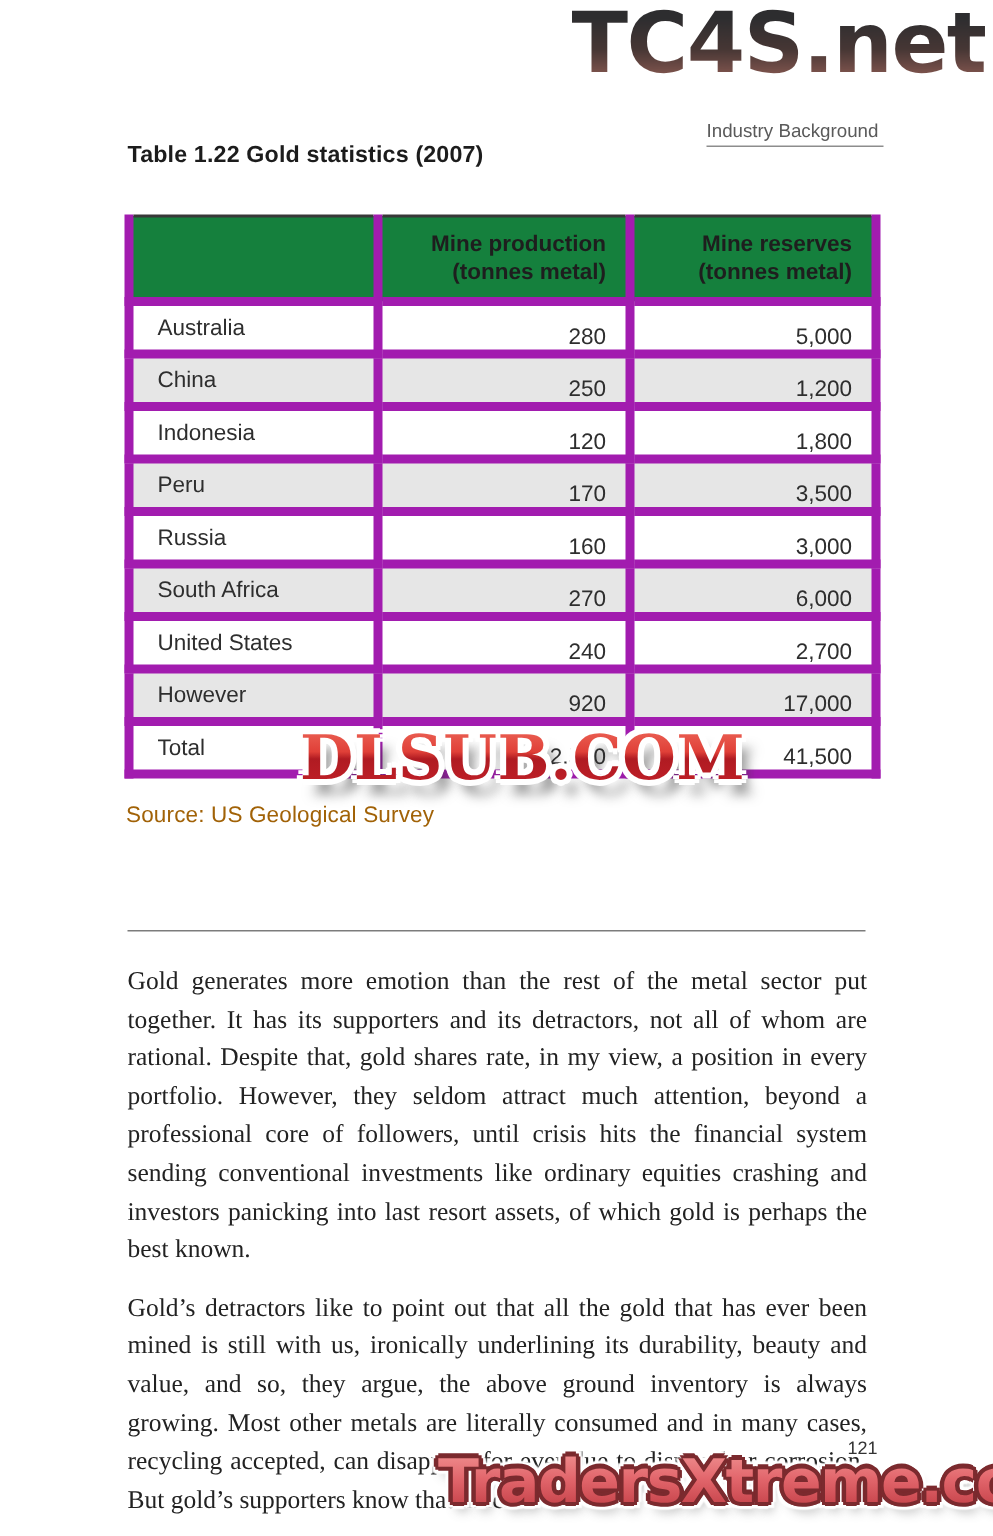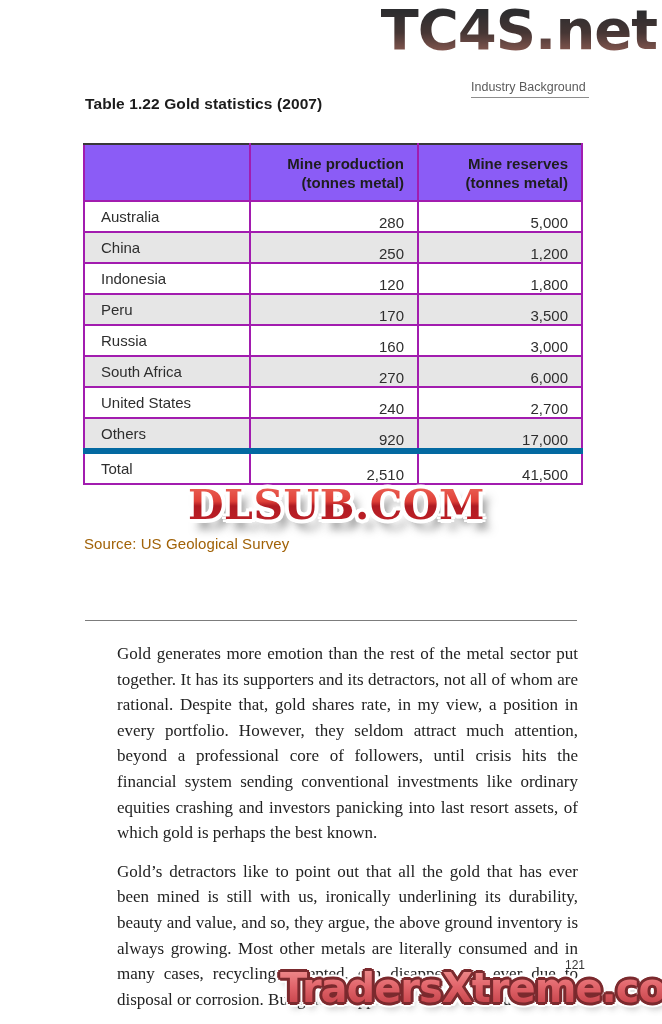--- a/index.html
+++ b/index.html
@@ -38,24 +38,24 @@
   }
   table.stats {
     position:absolute; top:143px; left:83px; width:498px;
     border-collapse:collapse; table-layout:fixed;
     font-size:15px; color:#2e2e2e;
   }
   table.stats col.c1 { width:166px; }
   table.stats col.c2 { width:168px; }
   table.stats col.c3 { width:164px; }
   table.stats th, table.stats td {
-    border:2px solid #a21caf; vertical-align:middle;
+    border:6px solid #a21caf; vertical-align:middle;
   }
   table.stats thead th {
-    background:#8b5cf6; height:57px; text-align:right;
+    background:#15803d; height:57px; text-align:right;
     font-weight:700; color:#1e1e1e; padding:6px 13px; line-height:19px;
     border-top:2px solid #383838;
   }
   table.stats thead th .hline { display:block; }
   table.stats tbody td, table.stats tfoot td { height:31px; background:#ffffff; }
   table.stats tbody tr:nth-child(even) td { background:#e6e6e6; }
   table.stats td.c-country { text-align:left; padding:0 8px 0 16px; }
   table.stats td.c-num { text-align:right; padding:12px 13px 0 8px; }
   table.stats tfoot td { border-top:6px solid #0369a1; }
 
@@ -71,29 +71,29 @@
   }
   .heading-rule {
     position:absolute; top:620px; left:85px; width:492px; height:1px;
     background:#7c7c7c;
   }
   .body-copy {
     position:absolute; top:641px; left:85px; width:493px;
     font-family:"Liberation Serif", serif; font-size:17px; line-height:25.6px;
     color:#222222; text-align:justify;
   }
-  .body-copy p { margin-bottom:13px;margin-left:32px; }
+  .body-copy p { margin-bottom:13px; }
 
   .page-number {
     position:absolute; top:958px; left:520px; width:65px;
     text-align:right; font-size:12px; color:#333333;
   }
 
   
-  .wm { position:absolute; text-align:left; z-index:9; }
+  .wm { position:absolute; text-align:left; z-index:9;margin-left:12px; }
   .wm .stack { position:relative; display:block; }
   .wm .layer { position:absolute; left:0; top:0; width:100%; white-space:nowrap; }
   .wm .layer.top { position:relative; }
 
   .wm-dlsub {
     left:188px; top:483px; width:292px;
     font-family:"DejaVu Serif", serif; font-weight:700;
     font-size:41px; letter-spacing:0.5px; line-height:1.1;
   }
   .wm-dlsub .glow {
@@ -198,21 +198,21 @@
         <td class="c-country">South Africa</td>
         <td class="c-num">270</td>
         <td class="c-num">6,000</td>
       </tr>
       <tr>
         <td class="c-country">United States</td>
         <td class="c-num">240</td>
         <td class="c-num">2,700</td>
       </tr>
       <tr>
-        <td class="c-country">Others</td>
+        <td class="c-country">However</td>
         <td class="c-num">920</td>
         <td class="c-num">17,000</td>
       </tr>
     </tbody>
     <tfoot>
       <tr>
         <td class="c-country">Total</td>
         <td class="c-num">2,510</td>
         <td class="c-num">41,500</td>
       </tr>

